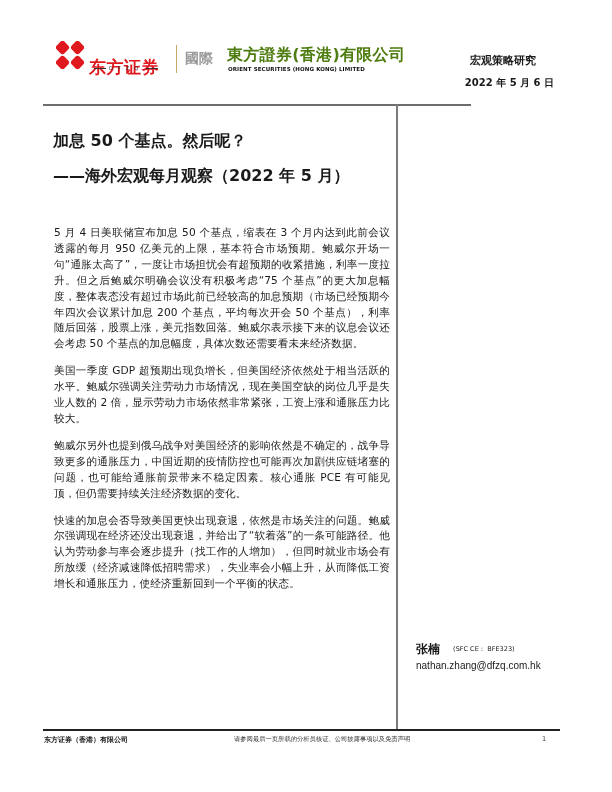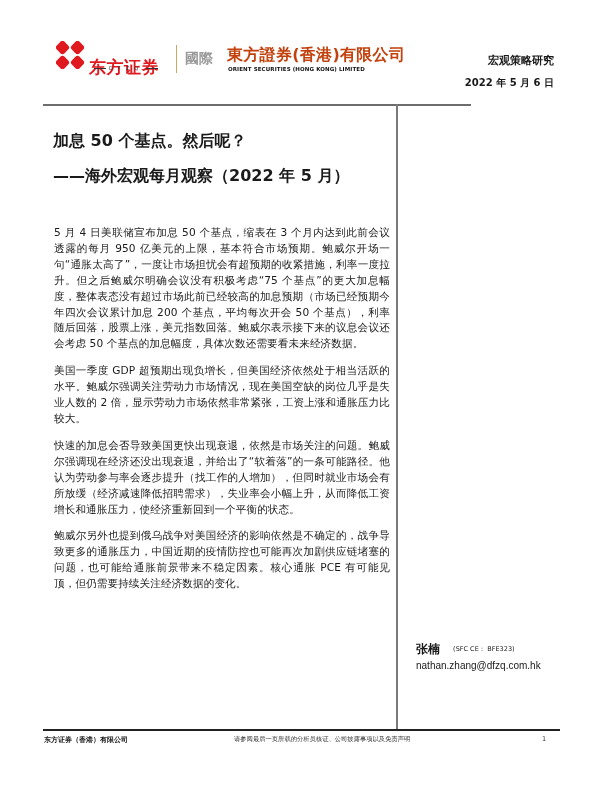--- a/index.html
+++ b/index.html
@@ -10,24 +10,24 @@
     }
     .abs { position: absolute; }
 
     
     .logo-mark { left: 56px; top: 41px; width: 28px; height: 28px; }
     .logo-cn { left: 89px; top: 56px; font-size: 17px; font-weight: bold; color: #e0191f; letter-spacing: 0.5px; white-space: nowrap; }
     .logo-dfzq { left: 91px; top: 65px; font-size: 5px; color: #333; letter-spacing: 5px; white-space: nowrap; }
     .logo-dfzq::before, .logo-dfzq::after { content: ""; display: inline-block; width: 12px; height: 1px; background: #333; vertical-align: middle; margin: 0 3px; }
     .logo-divider { left: 176px; top: 45px; width: 1px; height: 28px; background: #c8a96a; }
     .logo-intl { left: 185px; top: 50px; font-size: 14px; color: #9a9a9a; white-space: nowrap; font-weight: bold; }
-    .logo-hk-cn { left: 227px; top: 45px; font-size: 16px; font-weight: bold; color: #c2410c; white-space: nowrap; letter-spacing: 0.3px; }
+    .logo-hk-cn { left: 227px; top: 45px; font-size: 16px; font-weight: bold; color: #4d7c0f; white-space: nowrap; letter-spacing: 0.3px; }
     .logo-hk-en { left: 228px; top: 66px; font-size: 5.5px; font-weight: bold; color: #111; white-space: nowrap; letter-spacing: 0.1px; }
 
-    .report-type { left: 470px; top: 53px; width: 84px; text-align: right; font-size: 11px; font-weight: bold; white-space: nowrap; }
+    .report-type { left: 470px; top: 53px; width: 84px; text-align: left; font-size: 11px; font-weight: bold; white-space: nowrap; }
     .report-date { left: 460px; top: 76px; width: 94px; text-align: right; font-size: 10px; font-weight: bold; white-space: nowrap; }
 
     
     .hrule-top { left: 43px; top: 104px; width: 428px; height: 2px; background: #6d6d6d; }
     .vrule { left: 396px; top: 104px; width: 2px; height: 626px; background: #7a7a7a; }
     .hrule-bottom { left: 43px; top: 729px; width: 517px; height: 2px; background: #222; }
 
     
     .title { left: 53px; top: 131px; font-size: 16px; font-weight: bold; white-space: nowrap; }
     .subtitle { left: 53px; top: 166px; font-size: 16px; font-weight: bold; white-space: nowrap; }
@@ -75,22 +75,22 @@
 <div class="abs hrule-top"></div>
 <div class="abs vrule"></div>
 <div class="abs hrule-bottom"></div>
 
 <div class="abs title">加息 50 个基点。然后呢？</div>
 <div class="abs subtitle">——海外宏观每月观察（2022 年 5 月）</div>
 
 <div class="abs body-col">
   <p>5 月 4 日美联储宣布加息 50 个基点，缩表在 3 个月内达到此前会议透露的每月 950 亿美元的上限，基本符合市场预期。鲍威尔开场一句“通胀太高了”，一度让市场担忧会有超预期的收紧措施，利率一度拉升。但之后鲍威尔明确会议没有积极考虑“75 个基点”的更大加息幅度，整体表态没有超过市场此前已经较高的加息预期（市场已经预期今年四次会议累计加息 200 个基点，平均每次开会 50 个基点），利率随后回落，股票上涨，美元指数回落。鲍威尔表示接下来的议息会议还会考虑 50 个基点的加息幅度，具体次数还需要看未来经济数据。</p>
   <p>美国一季度 GDP 超预期出现负增长，但美国经济依然处于相当活跃的水平。鲍威尔强调关注劳动力市场情况，现在美国空缺的岗位几乎是失业人数的 2 倍，显示劳动力市场依然非常紧张，工资上涨和通胀压力比较大。</p>
+  <p>鲍威尔另外也提到俄乌战争对美国经济的影响依然是不确定的，战争导致更多的通胀压力，中国近期的疫情防控也可能再次加剧供应链堵塞的问题，也可能给通胀前景带来不稳定因素。核心通胀 PCE 有可能见顶，但仍需要持续关注经济数据的变化。</p>
   <p>快速的加息会否导致美国更快出现衰退，依然是市场关注的问题。鲍威尔强调现在经济还没出现衰退，并给出了“软着落”的一条可能路径。他认为劳动参与率会逐步提升（找工作的人增加），但同时就业市场会有所放缓（经济减速降低招聘需求），失业率会小幅上升，从而降低工资增长和通胀压力，使经济重新回到一个平衡的状态。</p>
-  <p>鲍威尔另外也提到俄乌战争对美国经济的影响依然是不确定的，战争导致更多的通胀压力，中国近期的疫情防控也可能再次加剧供应链堵塞的问题，也可能给通胀前景带来不稳定因素。核心通胀 PCE 有可能见顶，但仍需要持续关注经济数据的变化。</p>
 </div>
 
 <div class="abs analyst">
   <div>
     <span class="analyst-name">张楠</span>
     <span class="analyst-sfc">(SFC CE： BFE323)</span>
   </div>
   <div class="analyst-email">nathan.zhang@dfzq.com.hk</div>
 </div>
 

